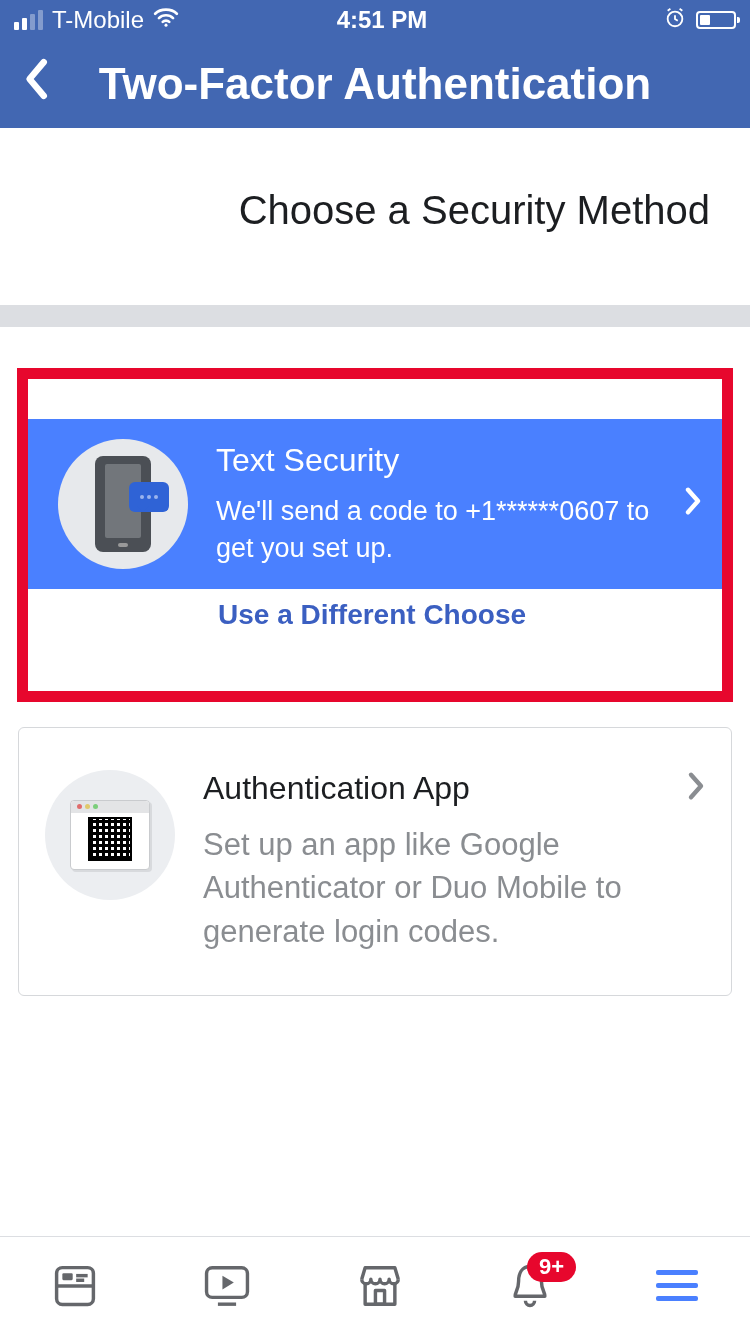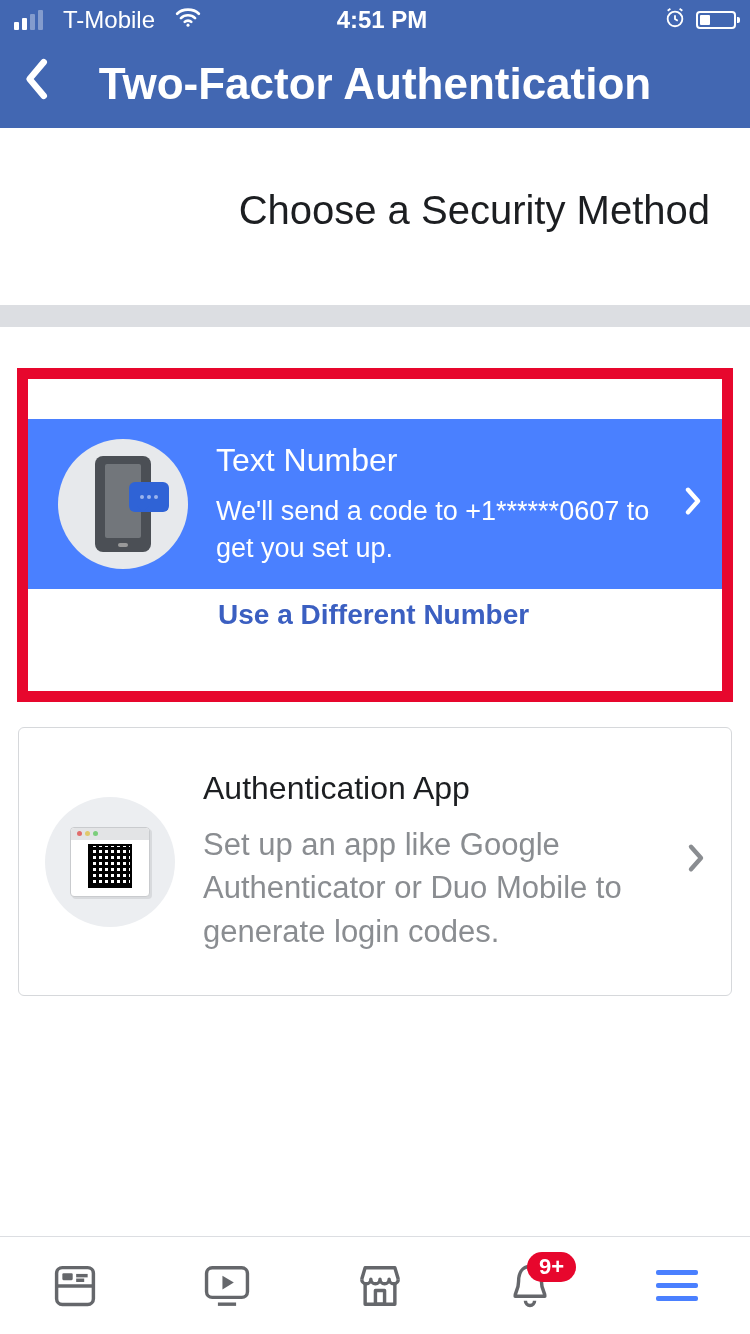--- a/index.html
+++ b/index.html
@@ -1,20 +1,20 @@
 <!DOCTYPE html>
 <html><head>
   <meta charset="utf-8">
   <style>
     * { margin:0; padding:0; box-sizing:border-box; font-family: -apple-system, Helvetica, Arial, sans-serif; }
     body { width:750px; height:1334px; background:#fff; position:relative; overflow:hidden; }
 
     
     .status-bar { background:#4267B2; height:40px; display:flex; align-items:center; justify-content:space-between; padding:0 14px; color:#fff; font-size:24px; }
-    .status-left { display:flex; align-items:center; gap:20px; }
+    .status-left { display:flex; align-items:center; gap:9px; }
     .signal { display:flex; align-items:flex-end; gap:3px; }
     .signal i { width:5px; background:#fff; display:block; border-radius:1px; }
     .signal i:nth-child(1){height:8px;}
     .signal i:nth-child(2){height:12px;}
     .signal i:nth-child(3){height:16px; background:rgba(255,255,255,0.35);}
     .signal i:nth-child(4){height:20px; background:rgba(255,255,255,0.35);}
     .carrier { font-size:24px; }
     .wifi { font-size:22px; }
     .status-center { position:absolute; left:14px; right:0; text-align:center; font-weight:600; font-size:24px; pointer-events:none;}
     .status-right { display:flex; align-items:center; gap:10px; }
@@ -45,21 +45,21 @@
     .phone-ico::after { content:""; position:absolute; bottom:5px; left:50%; transform:translateX(-50%); width:10px; height:4px; background:#999; border-radius:2px; }
     .bubble { position:absolute; top:26px; right:-18px; width:40px; height:30px; background:#2f63d6; border-radius:6px; z-index:2; display:flex; align-items:center; justify-content:center; gap:3px; }
     .bubble::after { content:""; position:absolute; bottom:-6px; left:8px; border:6px solid transparent; border-top-color:#2f63d6; }
     .bubble i { width:4px; height:4px; background:#9ab4ee; border-radius:50%; }
     .card-text { margin-left:28px; flex:1; }
     .card-title-w { color:#fff; font-size:32px; font-weight:400; margin-bottom:14px; }
     .card-desc-w { color:#fff; font-size:27px; line-height:1.35; }
     .chev-w { color:#fff; font-size:34px; font-weight:bold; margin-left:10px; }
     .alt-link { margin-left:190px; margin-top:10px; color:#3b5fc1; font-size:28px; font-weight:600; }
 
-    .card2 { border:1px solid #d6d8db; border-radius:6px; margin-top:26px; padding:42px 26px; display:flex; align-items:center; }
+    .card2 { border:1px solid #d6d8db; border-radius:6px; margin-top:26px; padding:42px 26px; display:flex; align-items:flex-start; }
     .qr-window { width:80px; height:70px; background:#fff; border:1px solid #c9cbce; border-radius:4px; box-shadow:2px 2px 0 #d8dadd; position:relative; display:flex; align-items:flex-end; justify-content:center; }
     .qr-window::before { content:""; position:absolute; top:0; left:0; right:0; height:12px; background:#e3e4e6; border-radius:4px 4px 0 0; }
     .dots { position:absolute; top:3px; left:6px; display:flex; gap:3px; }
     .dots i { width:5px; height:5px; border-radius:50%; }
     .dots i:nth-child(1){background:#e06c6c;} .dots i:nth-child(2){background:#e0c96c;} .dots i:nth-child(3){background:#7bce7b;}
     .qr { width:44px; height:44px; margin-bottom:8px; background:
       repeating-linear-gradient(0deg,#000 0 3px,transparent 3px 6px),
       repeating-linear-gradient(90deg,#000 0 3px,transparent 3px 6px);
       background-blend-mode:multiply; border:2px solid #000; }
     .card2 .iconc { background:#eceef1; }
@@ -133,30 +133,30 @@
       <div class="iconc">
         <div class="phone-ico">
           <div class="bubble">
               <i></i>
               <i></i>
               <i></i>
             </div>
         </div>
       </div>
       <div class="card-text">
-        <div class="card-title-w">Text Number</div>
+        <div class="card-title-w">Text Security</div>
         <div class="card-desc-w">We'll send a code to +1******0607 to get you set up.</div>
       </div>
       <div class="chev-w">
         <svg width="18" height="30" viewBox="0 0 14 24" fill="none" stroke="#fff" stroke-width="3.5" stroke-linecap="round" stroke-linejoin="round">
             <path d="M3 3 L11 12 L3 21"></path>
           </svg>
       </div>
     </div>
-    <div class="alt-link">Use a Different Number</div>
+    <div class="alt-link">Use a Different Choose</div>
   </div>
 
   <div class="card2">
     <div class="iconc">
       <div class="qr-window">
         <div class="dots">
             <i></i>
             <i></i>
             <i></i>
           </div>

